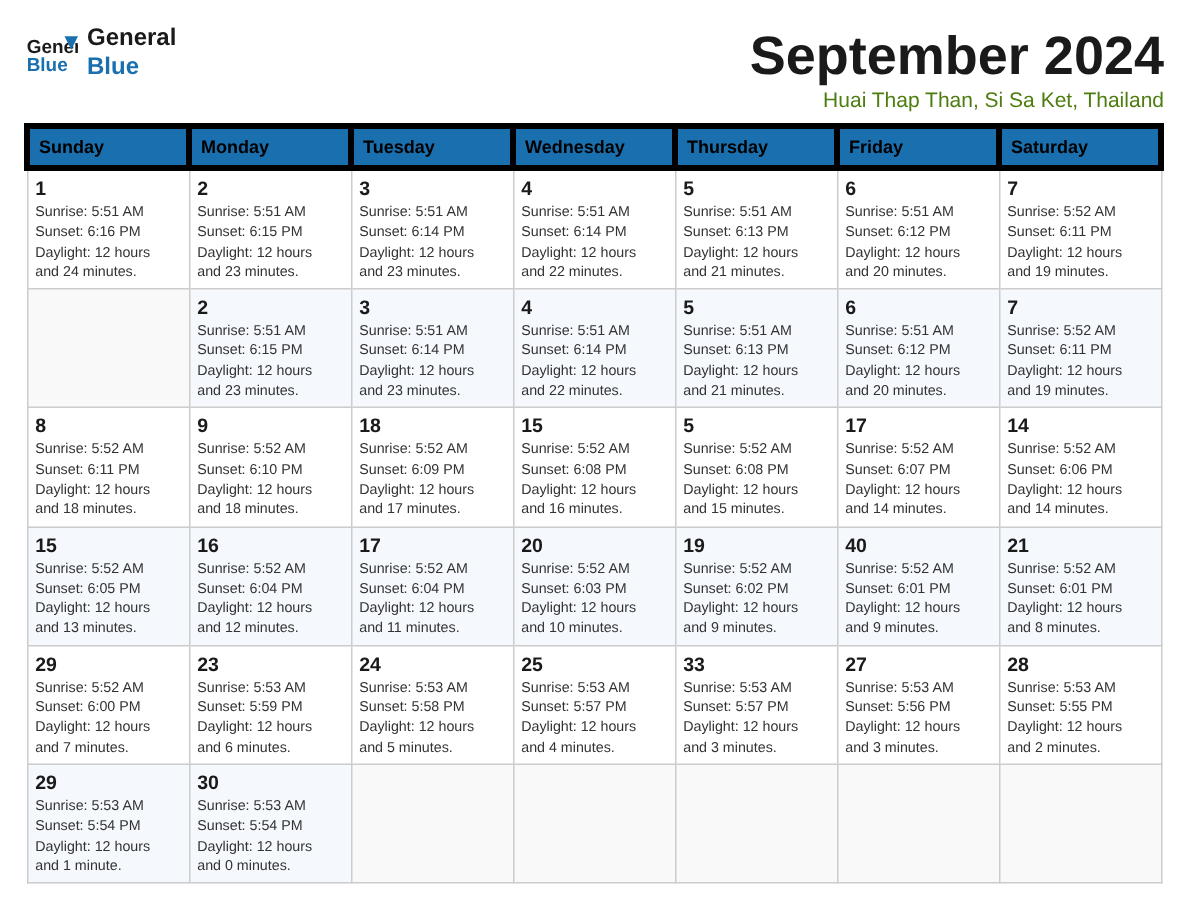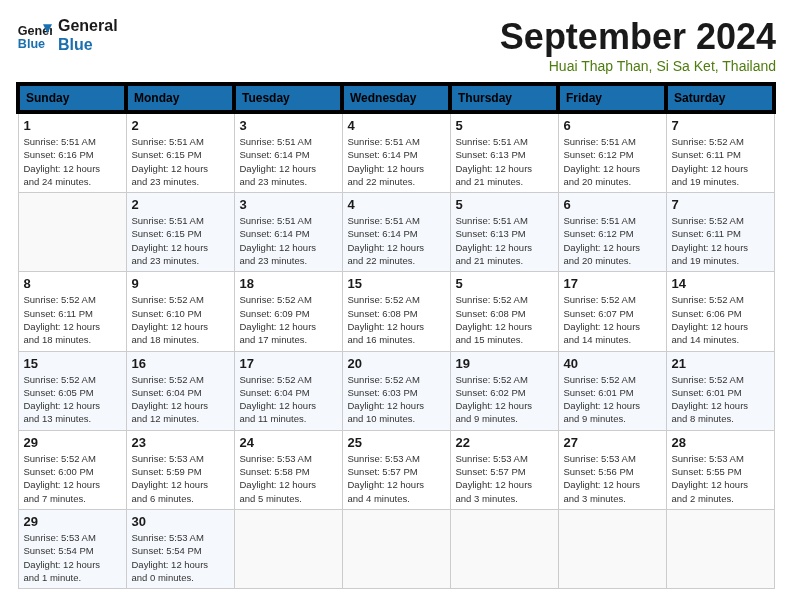--- a/index.html
+++ b/index.html
@@ -333,21 +333,21 @@
 and 5 minutes.</div>
         </td>
         <td>
           <span class="day-num">25</span>
           <div class="day-info" style="white-space: pre-line;">Sunrise: 5:53 AM
 Sunset: 5:57 PM
 Daylight: 12 hours
 and 4 minutes.</div>
         </td>
         <td>
-          <span class="day-num">22</span>
+          <span class="day-num">33</span>
           <div class="day-info" style="white-space: pre-line;">Sunrise: 5:53 AM
 Sunset: 5:57 PM
 Daylight: 12 hours
 and 3 minutes.</div>
         </td>
         <td>
           <span class="day-num">27</span>
           <div class="day-info" style="white-space: pre-line;">Sunrise: 5:53 AM
 Sunset: 5:56 PM
 Daylight: 12 hours

